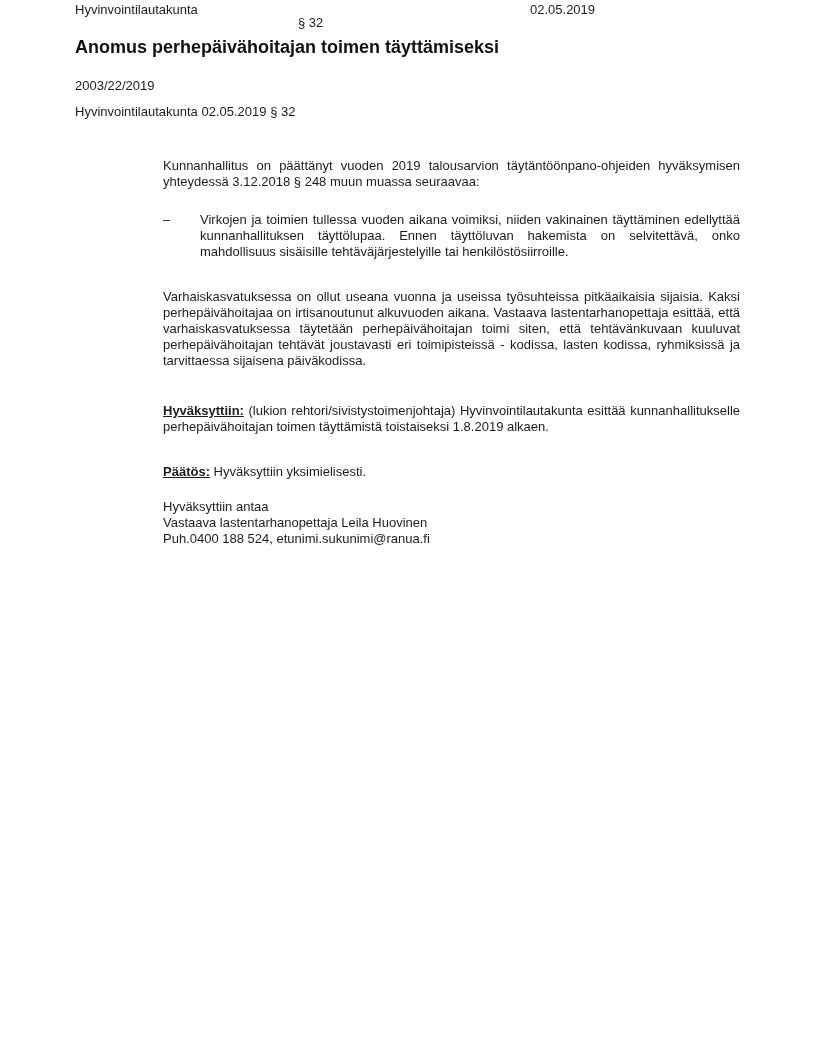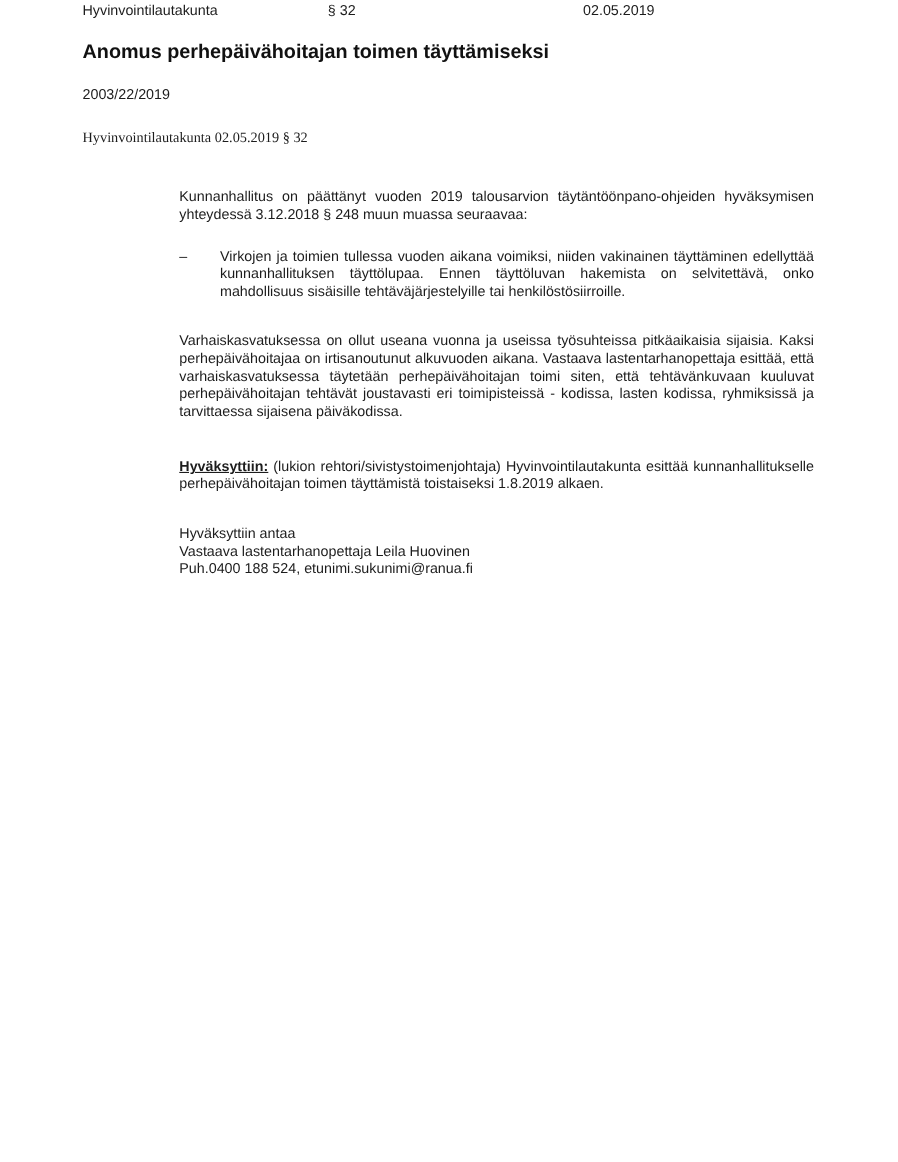--- a/index.html
+++ b/index.html
@@ -18,36 +18,35 @@
     color: #1c1c1c;
     overflow: hidden;
   }
   
   .doc-header {
     position: relative;
     height: 16px;
     padding-top: 2px;
   }
   .hdr-committee { position: absolute; left: 75px;  top: 2px; white-space: nowrap; }
-  .hdr-section   { position: absolute; left: 298px; top: 2px; white-space: nowrap; }
+  .hdr-section   { position: absolute; left: 298px; top: 15px; white-space: nowrap; }
   .hdr-date      { position: absolute; left: 518px; top: 2px; white-space: nowrap; margin-left: 12px; }
 
   .doc-title {
     margin: 20px 0 0 75px;
     font-size: 18px;
     line-height: 19px;
     font-weight: bold;
     color: #111111;
   }
   .case-number {
     margin: 21px 0 0 75px;
   }
   .subheading {
-    margin: 23px 0 0 75px;
-    font-family: Liberation Serif, serif;
+    margin: 10px 0 0 75px;
   }
   .content {
     margin: 38px 0 0 163px;
     width: 577px;
   }
   .para {
     margin: 0;
     text-align: justify;
   }
   .p-intro    { margin-bottom: 22px; }
@@ -97,20 +96,24 @@
       <p class="para bullet-text">Virkojen ja toimien tullessa vuoden aikana voimiksi, niiden vakinainen täyttäminen edellyttää kunnanhallituksen täyttölupaa. Ennen täyttöluvan hakemista on selvitettävä, onko mahdollisuus sisäisille tehtäväjärjestelyille tai henkilöstösiirroille.</p>
     </div>
 
     <p class="para p-background">Varhaiskasvatuksessa on ollut useana vuonna ja useissa työsuhteissa pitkäaikaisia sijaisia. Kaksi perhepäivähoitajaa on irtisanoutunut alkuvuoden aikana. Vastaava lastentarhanopettaja esittää, että varhaiskasvatuksessa täytetään perhepäivähoitajan toimi siten, että tehtävänkuvaan kuuluvat perhepäivähoitajan tehtävät joustavasti eri toimipisteissä - kodissa, lasten kodissa, ryhmiksissä ja tarvittaessa sijaisena päiväkodissa.</p>
 
     <p class="para p-proposal">
       <span class="label">Hyväksyttiin:</span>
       <span>(lukion rehtori/sivistystoimenjohtaja) Hyvinvointilautakunta esittää kunnanhallitukselle perhepäivähoitajan toimen täyttämistä toistaiseksi 1.8.2019 alkaen.</span>
     </p>
 
+    <p class="para p-decision">
+      <span class="label">Päätös:</span>
+      <span>Hyväksyttiin yksimielisesti.</span>
+    </p>
 
     <div class="contact">
       <div>Hyväksyttiin antaa</div>
       <div>Vastaava lastentarhanopettaja Leila Huovinen</div>
       <div>Puh.0400 188 524, etunimi.sukunimi@ranua.fi</div>
     </div>
 
   </div>
 </div>
 

